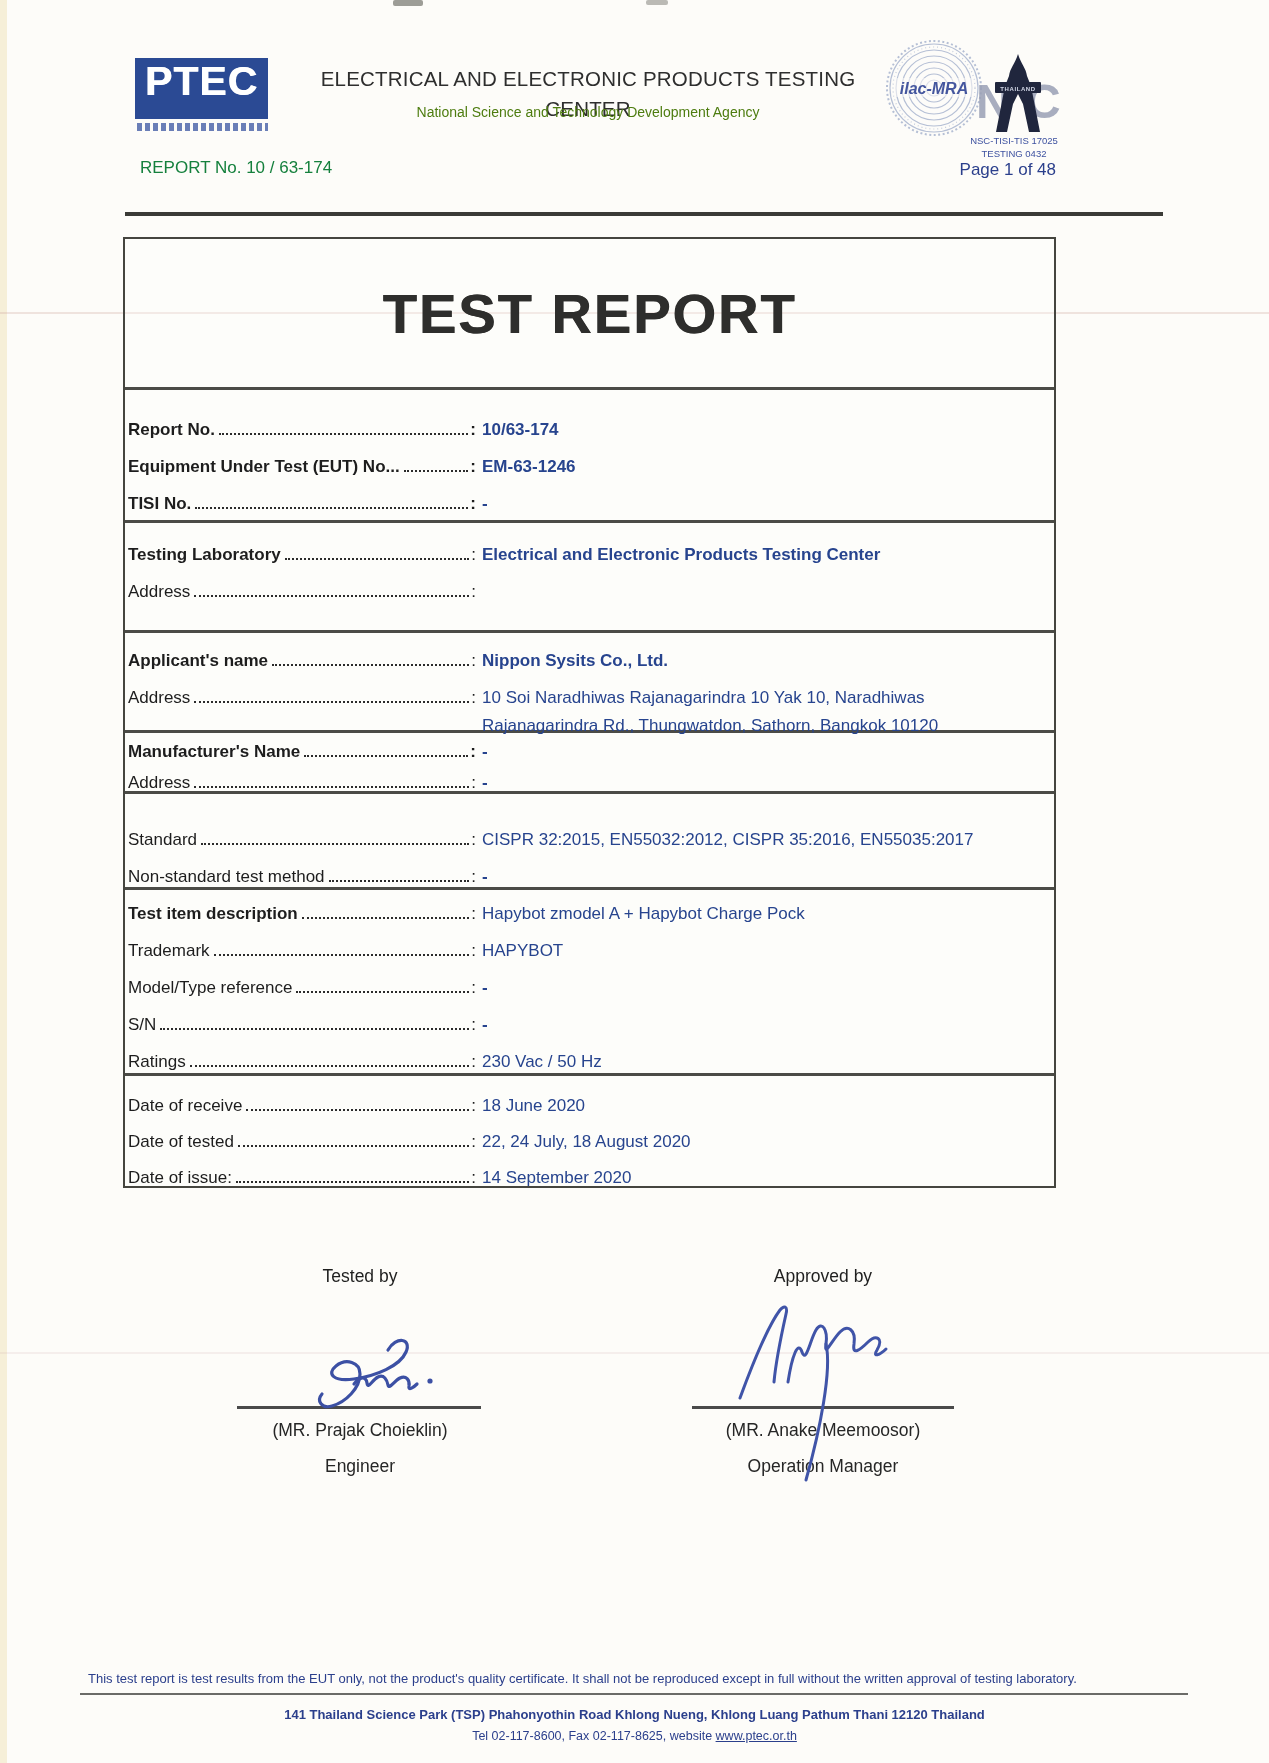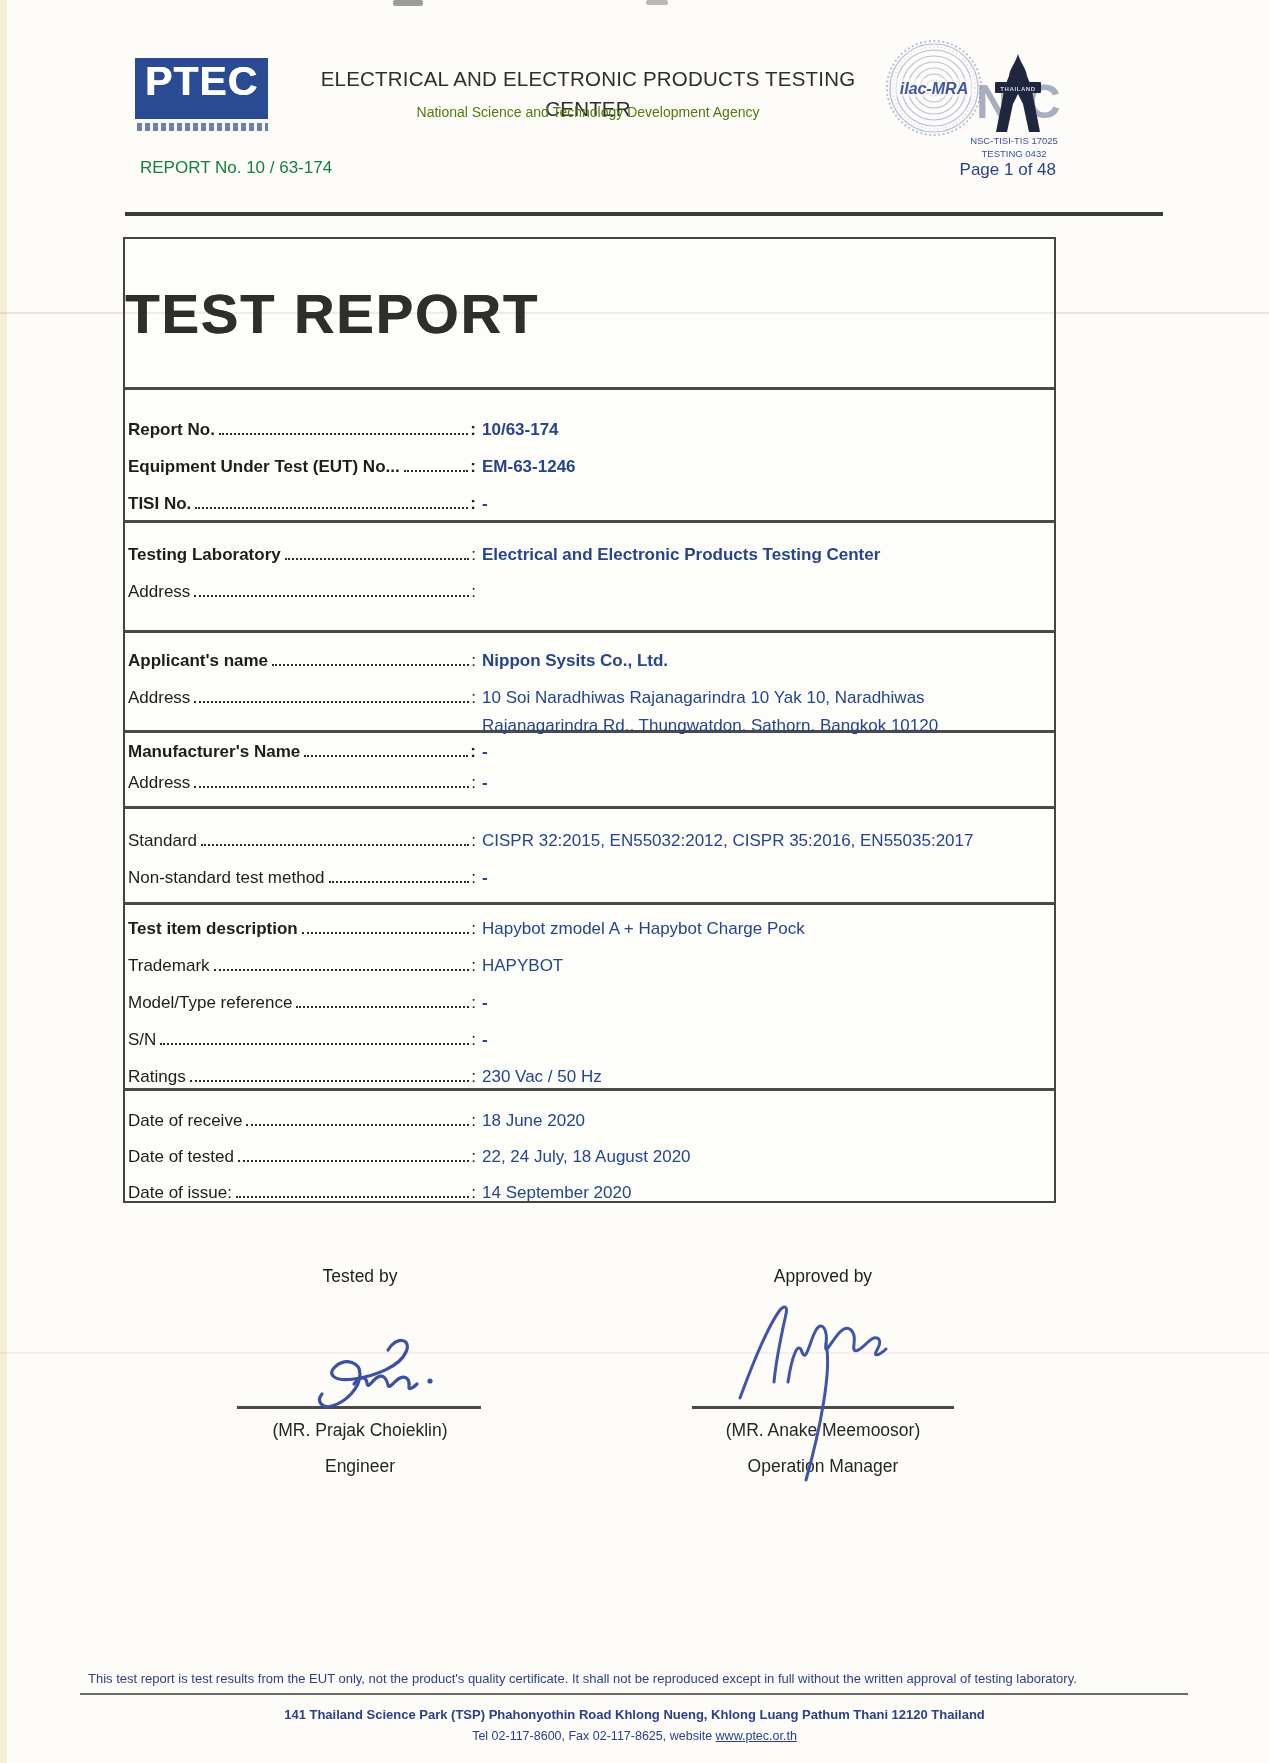--- a/index.html
+++ b/index.html
@@ -23,30 +23,30 @@
              font-size:20.5px;letter-spacing:.2px;line-height:30px;}
   #hdr-sub{left:282px;top:104px;width:612px;text-align:center;color:#4d7c0f;font-size:14px;}
   #report-no{left:140px;top:158px;font-size:17px;color:#15803d;}
   #page-info{left:944px;top:160px;width:112px;font-size:17px;color:#2b3f8c;text-align:right;}
   #accr{left:956px;top:134px;width:116px;text-align:center;color:#3d51a0;font-size:9.5px;line-height:13px;}
 
   #top-rule{left:125px;top:212px;width:1038px;height:4px;background:#3b3b37;}
 
   
   #rtable{left:123px;top:237px;width:933px;border:2px solid #45453f;box-sizing:border-box;background:rgba(255,255,255,.25);}
-  #title-cell{height:148px;display:flex;align-items:center;justify-content:flex-start;
+  #title-cell{height:148px;display:flex;align-items:center;justify-content:center;
               border-bottom:3px solid #4b4b46;}
   #title-cell span{font-size:56px;font-weight:bold;color:#2e2e2c;letter-spacing:2px;
                    text-shadow:.7px 0 0 #2e2e2c;}
   .grp{border-top:3px solid #4b4b46;box-sizing:border-box;padding-left:3px;overflow:visible;}
   #g0{height:130px;padding-top:26px;border-top:none;}
   #g1{height:110px;padding-top:18px;}
   #g2{height:100px;padding-top:14px;}
-  #g3{height:76px;padding-top:5px;}
-  #g4{height:96px;padding-top:18px;}
+  #g3{height:61px;padding-top:5px;}
+  #g4{height:96px;padding-top:32px;}
   #g5{height:186px;padding-top:10px;}
   #g6{height:113px;padding-top:16px;}
   .row{display:flex;align-items:baseline;margin-bottom:9px;}
   #g3 .row{margin-bottom:3px;}
   #g6 .row{margin-bottom:8px;}
   .lab{display:flex;align-items:baseline;width:348px;flex:none;justify-content:center;}
   .lt{font-size:17px;color:#1d1d1d;white-space:nowrap;line-height:28px;}
   #g3 .lt{line-height:26px;}
   .leader{flex:1;border-bottom:2.5px dotted #2b2b2b;margin:0 2px 5px 4px;min-width:6px;}
   .colon{font-size:17px;color:#1d1d1d;}

